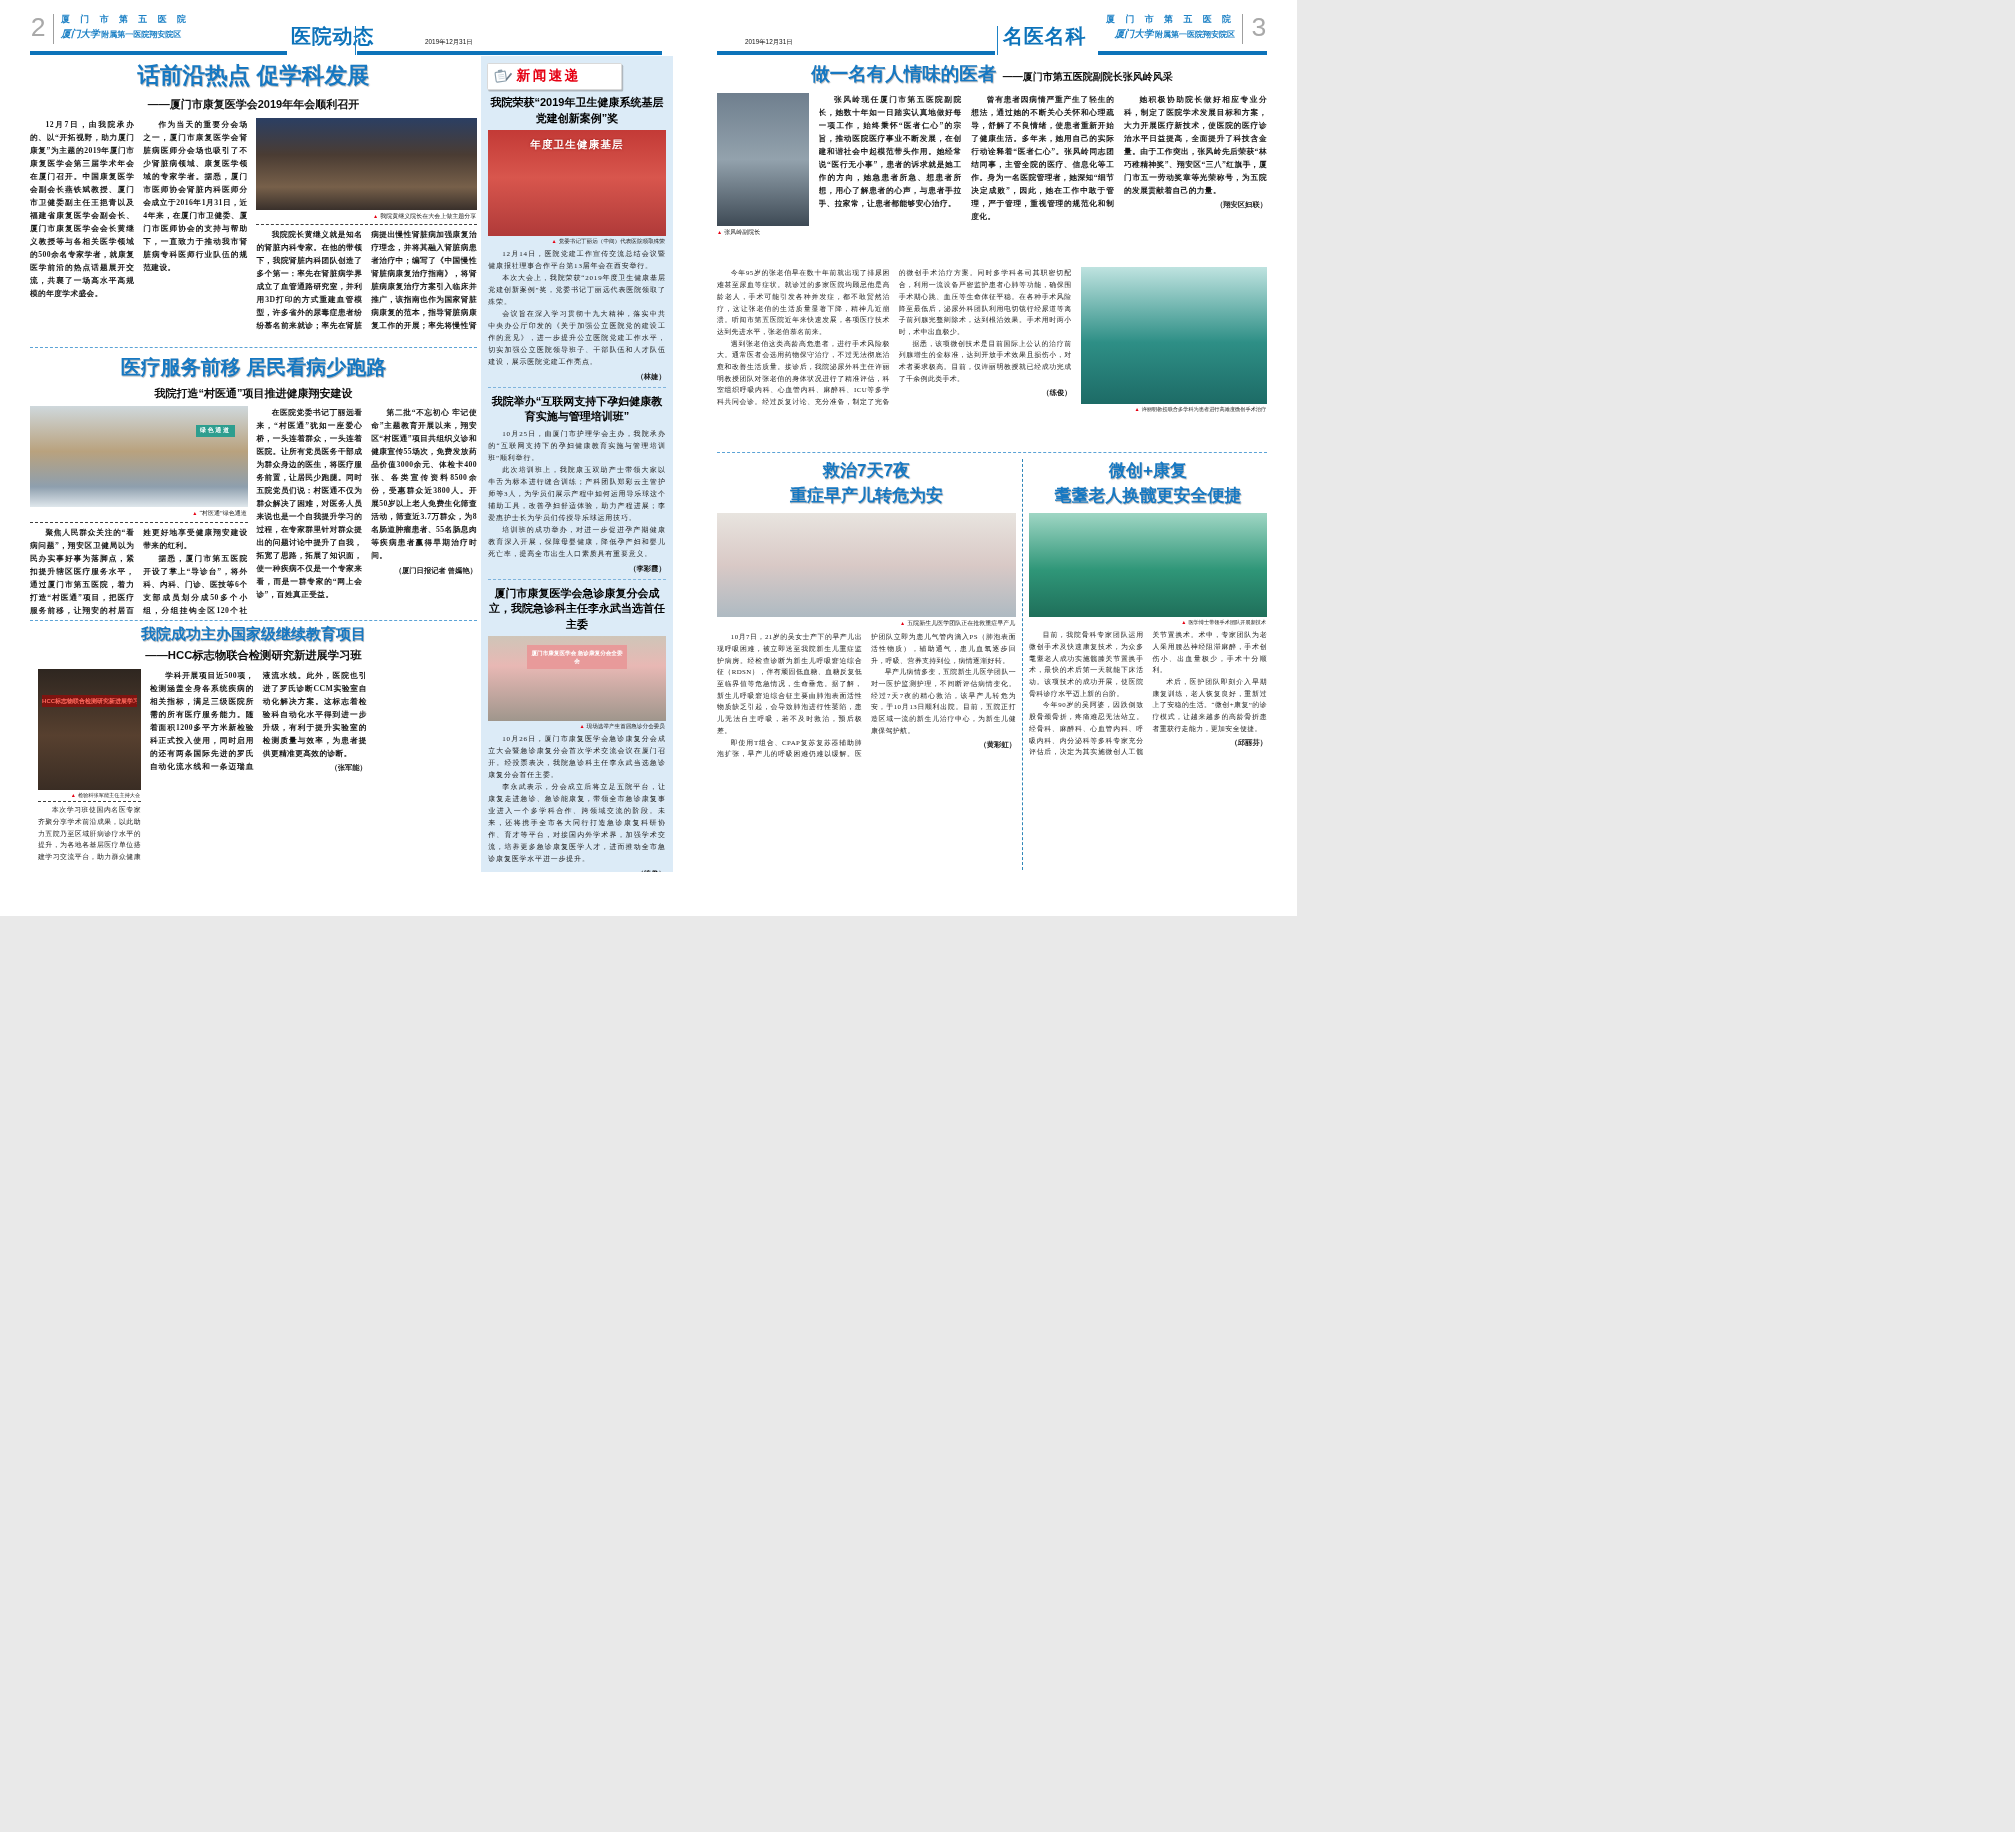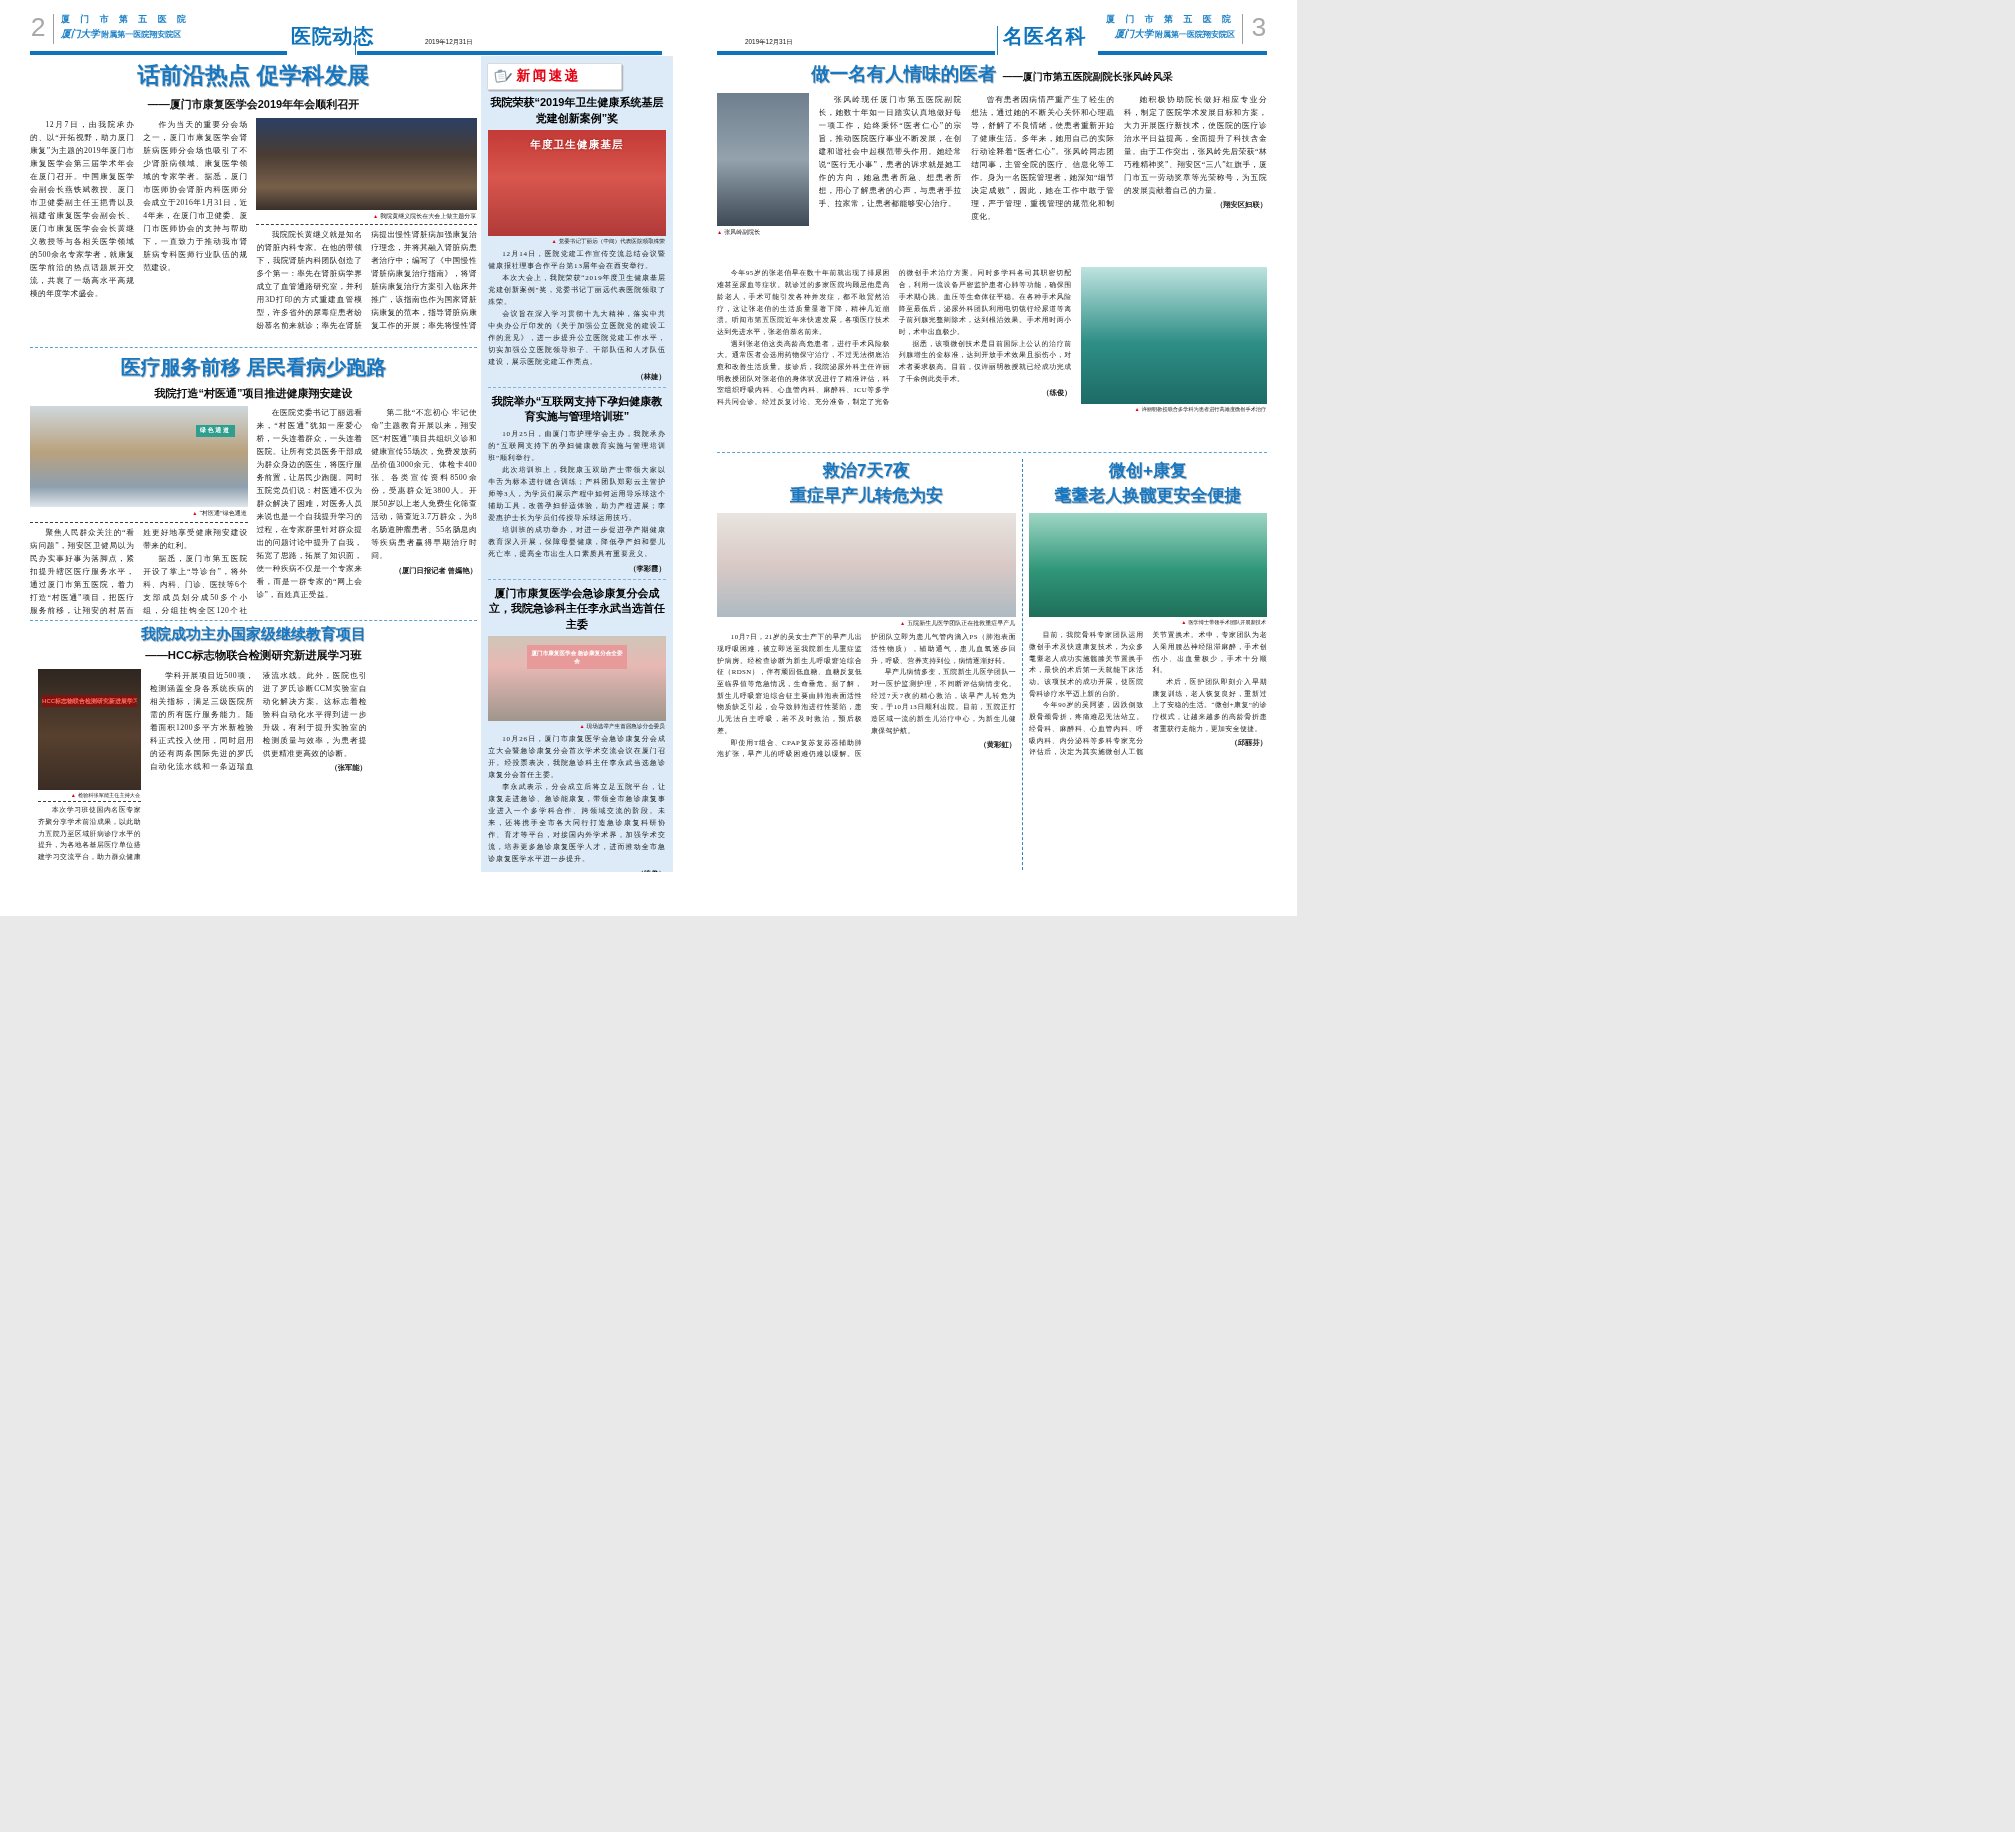--- a/index.html
+++ b/index.html
@@ -28,21 +28,21 @@
   .vhair{position:absolute;top:16px;width:0.8px;height:29px;background:#1e82c6;}
   .dateline{position:absolute;top:28px;font-size:6.4px;color:#111;font-family:"Liberation Sans",sans-serif;}
 
   
   .art{position:absolute;}
   .art-title{font-family:"Liberation Sans",sans-serif;font-weight:bold;color:#1678c2;text-align:center;
              text-shadow:0.8px 1.2px 0.8px rgba(70,70,70,.4);white-space:nowrap;}
   .art-sub{font-family:"Liberation Sans",sans-serif;font-weight:bold;color:#0f0f0f;text-align:center;white-space:nowrap;}
   .bodyrow{display:flex;}
   .body-text p{margin:0;text-indent:2em;text-align:justify;letter-spacing:0.4px;}
-  .bt19 p{font-size:7.7px;line-height:13px;}
+  .bt19 p{font-size:7.7px;line-height:13px;font-weight:bold;}
   .bt17 p{font-size:6.9px;line-height:11.7px;}
   .cols2{column-count:2;column-gap:8.9px;}
   .cols3{column-count:3;column-gap:9.7px;}
   .zone{overflow:hidden;}
   .photo{width:100%;position:relative;overflow:hidden;}
   .cap{font-size:6px;text-align:right;padding:2px 0.8px 0 0;white-space:nowrap;overflow:hidden;}
   .tri{color:#e60012;font-size:5.2px;margin-right:2px;}
   .by{text-align:right;font-weight:bold;font-family:"Liberation Sans",sans-serif;font-size:7.3px;padding-top:3.2px;}
   .dash-b{border-top:1.2px dashed #5ba3d6;height:0;}
   .dash-k{border-top:1.2px dashed #3d3d3d;height:0;}

